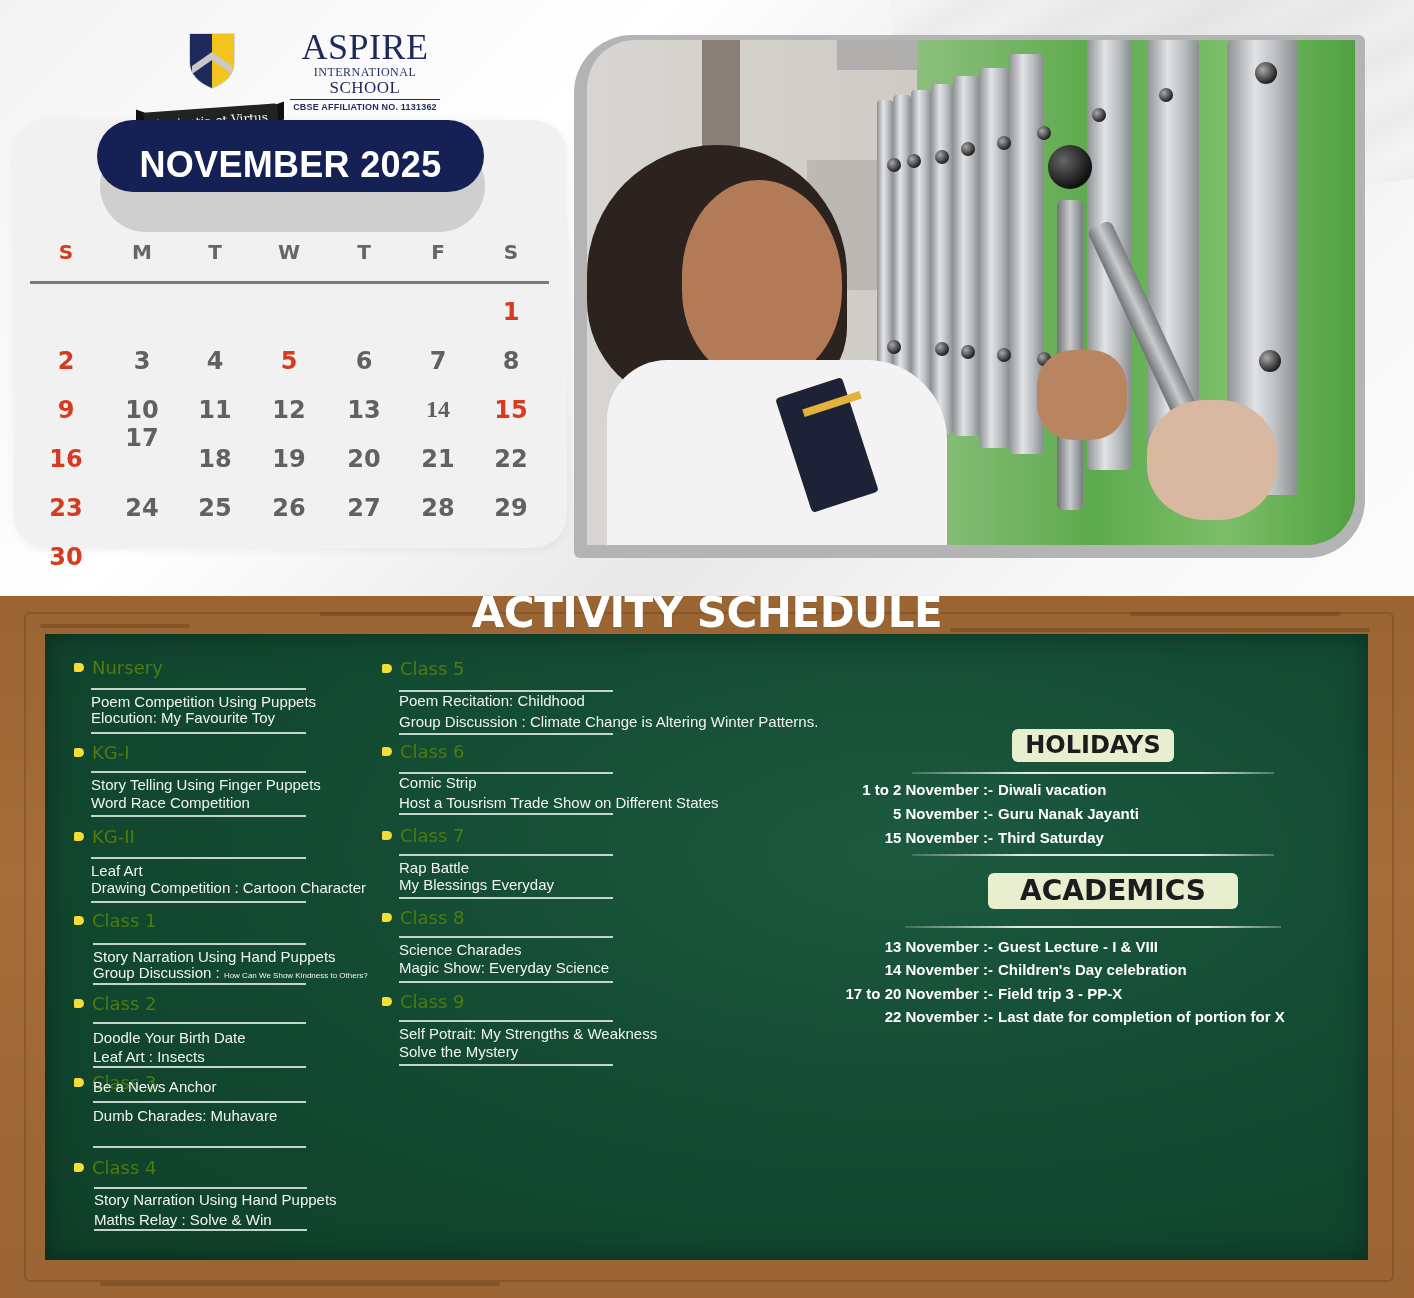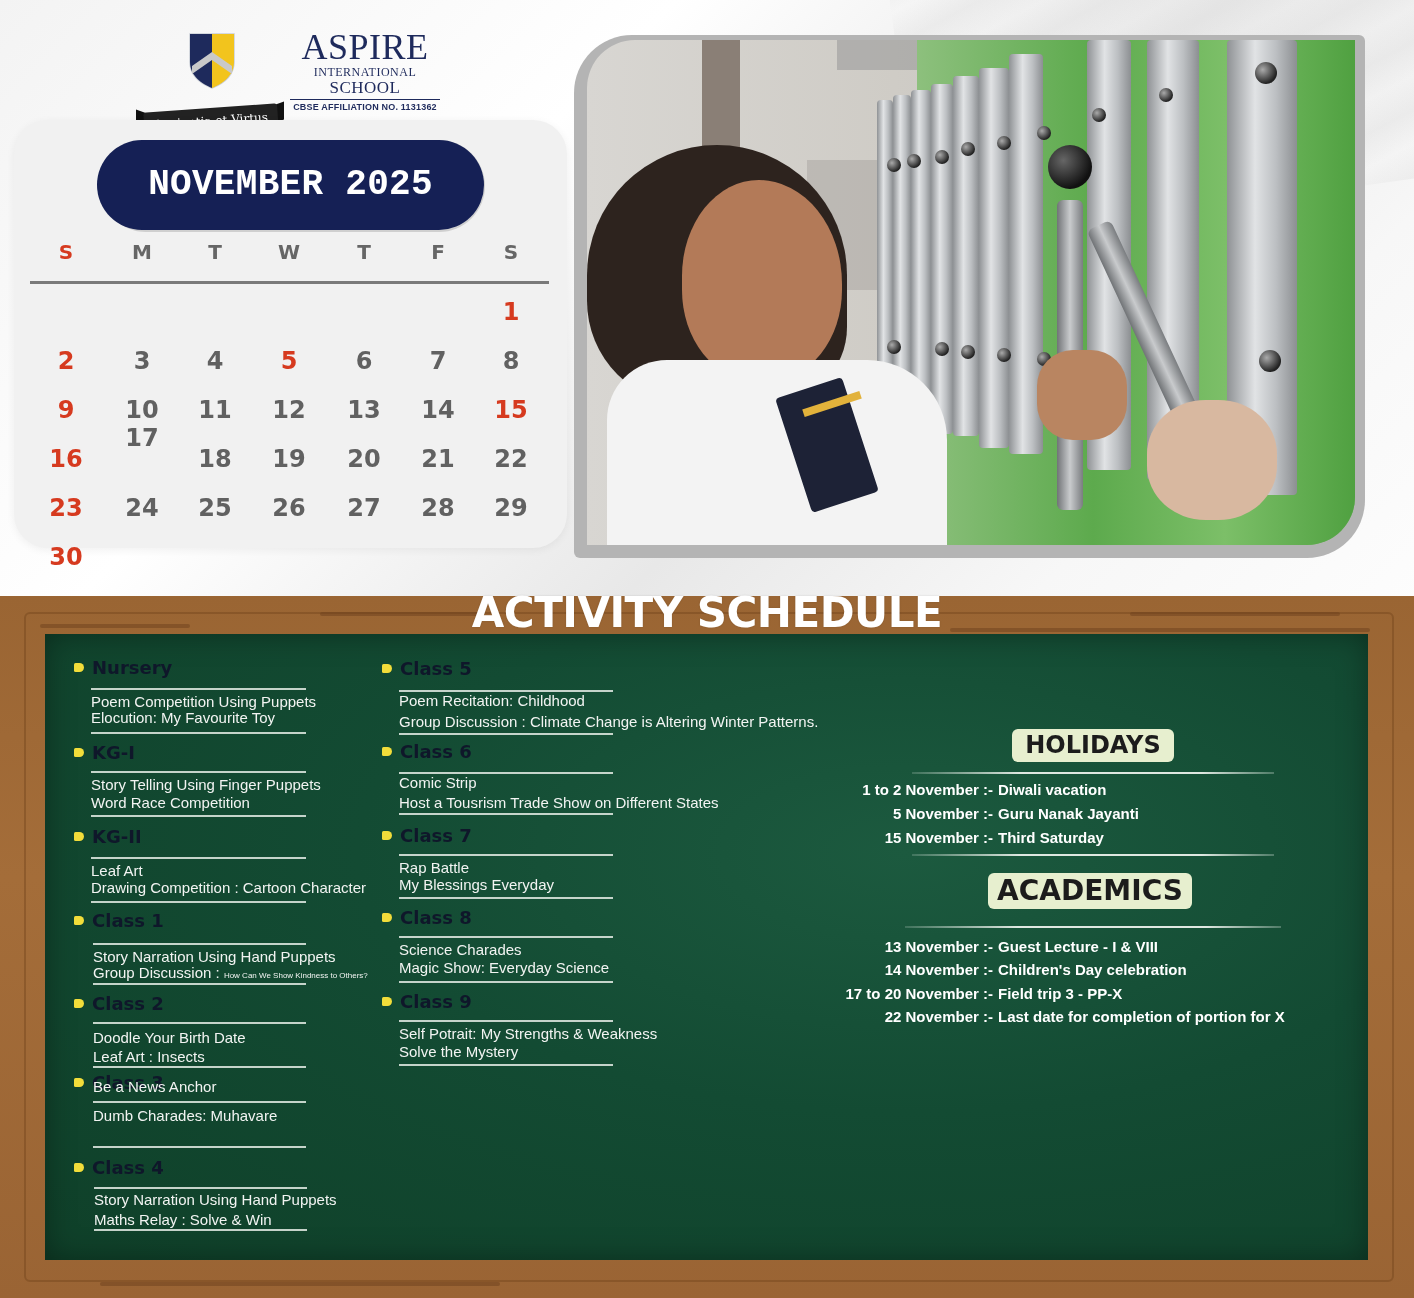--- a/index.html
+++ b/index.html
@@ -42,23 +42,23 @@
   .cal-card {
     position: absolute; left: 14px; top: 120px; width: 553px; height: 428px;
     background: #f1f1f1; border-radius: 34px;
     box-shadow: 0 2px 8px rgba(0,0,0,0.06);
   }
   .month-pill-shadow {
     position: absolute; left: 100px; top: 140px; width: 385px; height: 92px;
     background: #cfcfcf; border-radius: 46px;
   }
   .month-pill {
-    position: absolute; left: 97px; top: 140px; width: 387px; height: 90px;
+    position: absolute; left: 97px; top: 120px; width: 387px; height: 72px;
     background: #152055; border-radius: 45px; color: #fff;
-    font-family: Liberation Mono, monospace; font-weight: bold; font-size: 36px;
+    font-family: Liberation Sans, sans-serif; font-weight: bold; font-size: 36px;
     text-align: center; line-height: 90px; letter-spacing: 0.3px;
   }
   .weekdays { position: absolute; left: 28px; top: 240px; width: 520px; height: 32px; }
   .wd {
     position: absolute; top: 0; width: 60px; margin-left: -30px; text-align: center;
     font-weight: bold; font-size: 20px; color: #666;
   }
   .wd.sun { color: #d63a1f; }
   .cal-rule { position: absolute; left: 30px; top: 281px; width: 519px; height: 3px; background: #7a7a7a; }
   .day {
@@ -116,21 +116,21 @@
     text-shadow: 0 0 2px rgba(0,0,0,0.15);
   }
 
   .group { position: absolute; }
   .group-head { position: relative; height: 24px; }
   .bullet {
     position: absolute; left: 0; top: 7px; width: 10px; height: 9px;
     background: #f2dd3a; border-radius: 2px 6px 6px 2px;
   }
   .group-title {
-    position: absolute; left: 18px; top: 0; font-weight: bold; font-size: 18px; color: #0f172a;
+    position: absolute; left: 18px; top: 0; font-weight: normal; font-size: 18px; color: #4d7c0f;
     white-space: nowrap; line-height: 24px;
   }
   .g-rule { position: absolute; height: 2px; background: #d9e3dc; opacity: .9; }
   .item {
     position: absolute; color: #f2f4f2; font-family: "Liberation Sans", sans-serif; font-size: 15px;
     white-space: nowrap; line-height: 18px;
   }
   .item small { font-size: 8px; }
 
   .tag {
@@ -191,21 +191,21 @@
     <div class="day" style="left: 215px; top: 347px;">4</div>
     <div class="day red" style="left: 289px; top: 347px;">5</div>
     <div class="day" style="left: 364px; top: 347px;">6</div>
     <div class="day" style="left: 438px; top: 347px;">7</div>
     <div class="day" style="left: 511px; top: 347px;">8</div>
     <div class="day red" style="left: 66px; top: 396px;">9</div>
     <div class="day" style="left: 142px; top: 396px;">10</div>
     <div class="day" style="left: 215px; top: 396px;">11</div>
     <div class="day" style="left: 289px; top: 396px;">12</div>
     <div class="day" style="left: 364px; top: 396px;">13</div>
-    <div class="day" style="left: 438px; top: 396px;">14</div>
+    <div class="day" style="left: 438px; top: 396px; font-family: Liberation Serif, serif;">14</div>
     <div class="day red" style="left: 511px; top: 396px;">15</div>
     <div class="day red" style="left: 66px; top: 445px;">16</div>
     <div class="day" style="left: 142px; top: 424px;">17</div>
     <div class="day" style="left: 215px; top: 445px;">18</div>
     <div class="day" style="left: 289px; top: 445px;">19</div>
     <div class="day" style="left: 364px; top: 445px;">20</div>
     <div class="day" style="left: 438px; top: 445px;">21</div>
     <div class="day" style="left: 511px; top: 445px;">22</div>
     <div class="day red" style="left: 66px; top: 494px;">23</div>
     <div class="day" style="left: 142px; top: 494px;">24</div>
@@ -406,21 +406,21 @@
       <span class="ev-date">5 November :-</span>
     </div>
     <div class="ev-row" style="left: 998px; top: 804px;">Guru Nanak Jayanti</div>
     <div class="ev-row" style="left: 793px; top: 828px; width: 200px;">
       <span class="ev-date">15 November :-</span>
     </div>
     <div class="ev-row" style="left: 998px; top: 828px;">Third Saturday</div>
   </div>
 <div class="side-rule" style="left:912px;top:854px;width:362px"></div>
 
-<div class="tag" style="left:988px;top:873px;width:204px;height:36px;font-size:28px;line-height:36px">ACADEMICS</div>
+<div class="tag" style="left:988px;top:873px;width:250px;height:36px;font-size:28px;line-height:36px">ACADEMICS</div>
 <div class="side-rule" style="left:905px;top:926px;width:376px"></div>
 <div id="academic-list">
     <div class="ev-row" style="left: 793px; top: 937px; width: 200px;">
       <span class="ev-date">13 November :-</span>
     </div>
     <div class="ev-row" style="left: 998px; top: 937px;">Guest Lecture - I &amp; VIII</div>
     <div class="ev-row" style="left: 793px; top: 960px; width: 200px;">
       <span class="ev-date">14 November :-</span>
     </div>
     <div class="ev-row" style="left: 998px; top: 960px;">Children's Day celebration</div>

